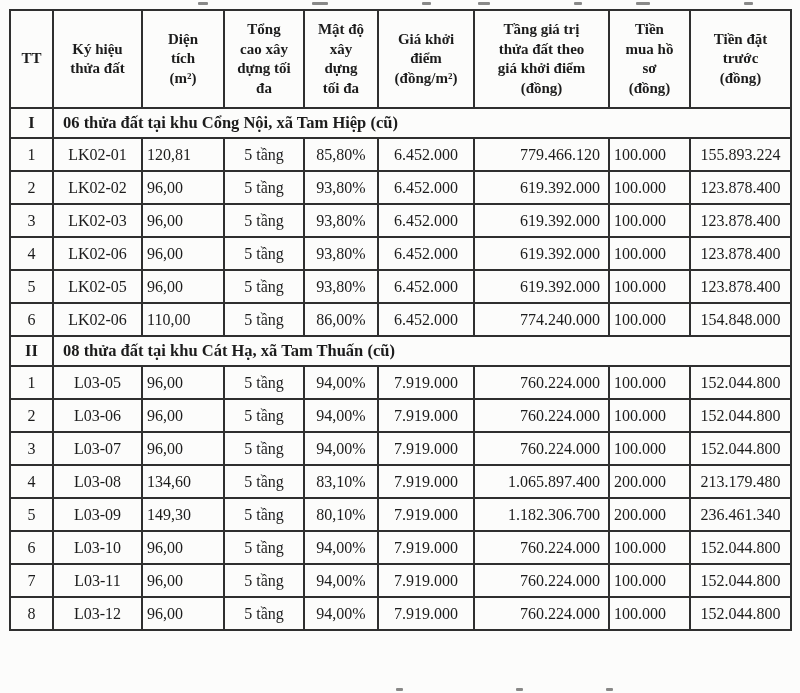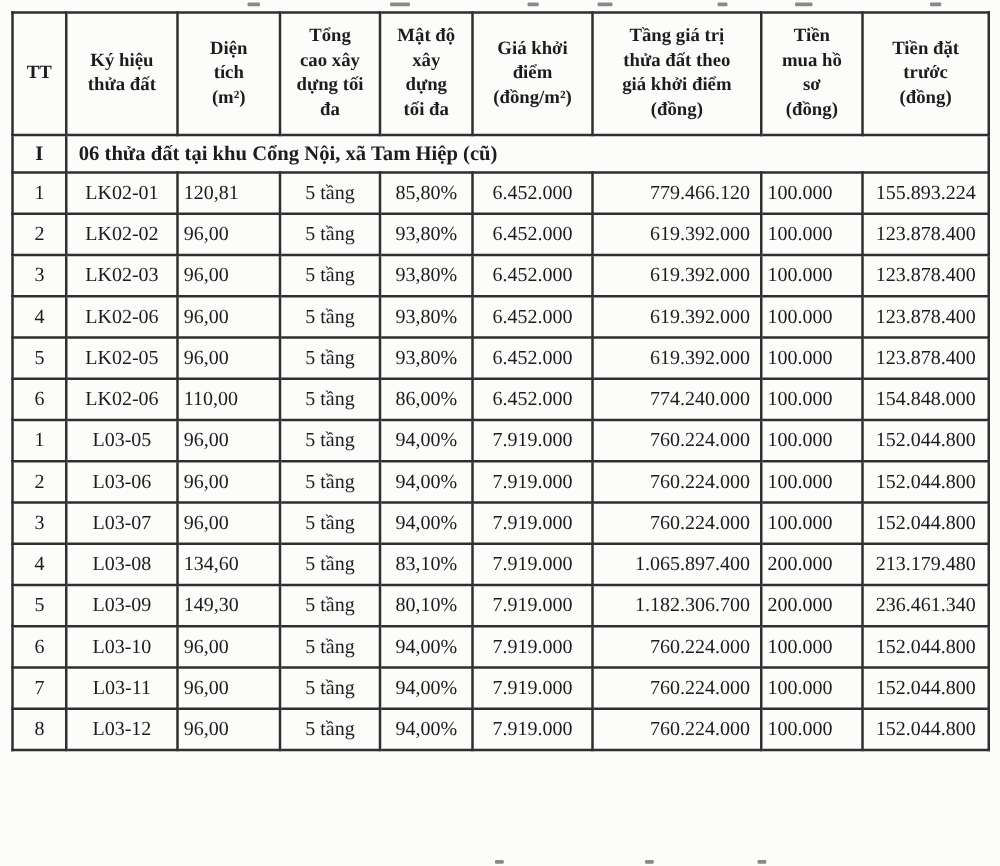--- a/index.html
+++ b/index.html
@@ -206,20 +206,24 @@
           <td class="c-tt">6</td>
           <td class="c-code">LK02-06</td>
           <td class="c-area">110,00</td>
           <td class="c-floors">5 tầng</td>
           <td class="c-density">86,00%</td>
           <td class="c-price">6.452.000</td>
           <td class="c-total">774.240.000</td>
           <td class="c-fee">100.000</td>
           <td class="c-deposit">154.848.000</td>
         </tr>
+        <tr class="section-row">
+          <td class="c-tt">II</td>
+          <td class="section-title" colspan="8">08 thửa đất tại khu Cát Hạ, xã Tam Thuấn (cũ)</td>
+        </tr>
         <tr>
           <td class="c-tt">1</td>
           <td class="c-code">L03-05</td>
           <td class="c-area">96,00</td>
           <td class="c-floors">5 tầng</td>
           <td class="c-density">94,00%</td>
           <td class="c-price">7.919.000</td>
           <td class="c-total">760.224.000</td>
           <td class="c-fee">100.000</td>
           <td class="c-deposit">152.044.800</td>

